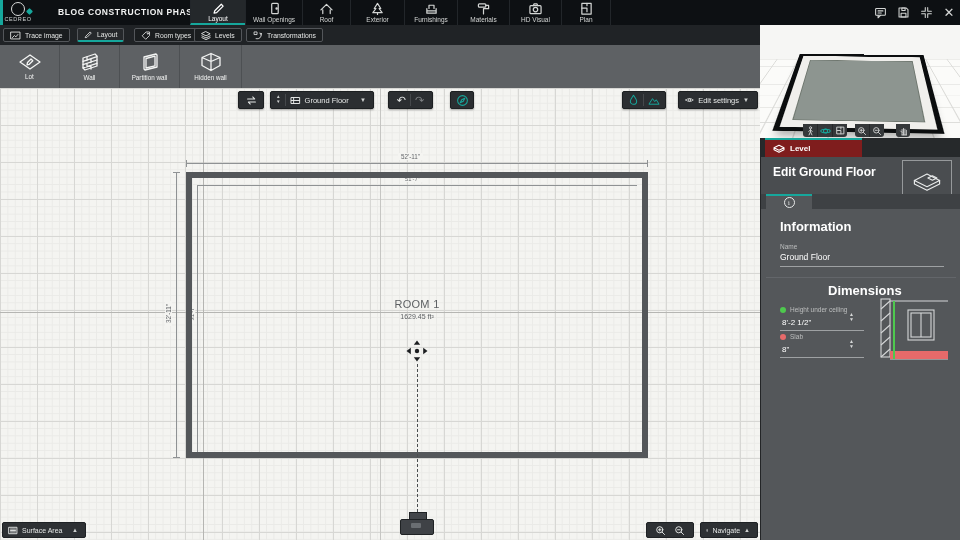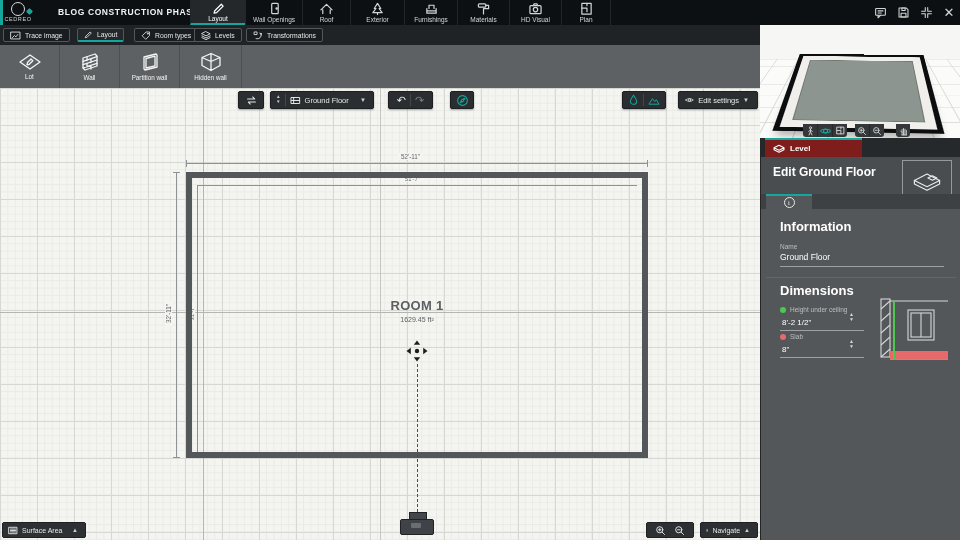--- a/index.html
+++ b/index.html
@@ -49,21 +49,21 @@
       linear-gradient(90deg,#eaeae7 1px,transparent 1px);
     background-size:37px 37px,37px 37px,7.4px 7.4px,7.4px 7.4px;}
   .axis{position:absolute;background:#b5b5b2;}
   
   #wall-rect{position:absolute;left:186px;top:84px;width:462px;height:286px;border:6px solid #54575a;box-sizing:border-box;background:transparent;}
   .dimline{position:absolute;background:#8f9294;}
   .dimtick{position:absolute;background:#8f9294;}
   .dimlabel{position:absolute;font-size:6.3px;color:#63666a;background:#f4f4f1;padding:0 3px;white-space:nowrap;}
   .dimlabel.rot{transform:rotate(-90deg);transform-origin:center;}
   #room-label{position:absolute;left:337px;top:210px;width:160px;text-align:center;color:#5c5f62;}
-  #room-name{font-size:13px;letter-spacing:.3px;font-weight:bold;}
+  #room-name{font-size:11px;letter-spacing:.3px;}
   #room-area{font-size:7px;margin-top:3px;}
   #move-cursor{position:absolute;left:406px;top:252px;width:22px;height:22px;cursor:move;}
   #cam-dash{position:absolute;left:417px;top:276px;height:148px;width:0;border-left:1px dashed #4a4d4f;}
   #camera{position:absolute;left:400px;top:424px;width:34px;height:26px;}
   #cam-top{position:absolute;left:9px;top:0;width:16px;height:8px;background:#43464a;border:1px solid #202325;}
   #cam-body{position:absolute;left:0;top:7px;width:32px;height:14px;background:#3f4246;border:1px solid #1f2224;border-radius:2px;}
   #cam-lens{position:absolute;left:11px;top:11px;width:10px;height:5px;background:#6a6e72;border-radius:1px;}
 
   
   .pill{position:absolute;top:3px;height:18px;background:#2b2e31;border:1px solid #1c1f21;border-radius:2px;
@@ -471,21 +471,21 @@
     </div>
 
     <div id="side-content">
       <div class="sec-head" style="top:10px;">Information</div>
       <div class="fld-label" style="left:19px;top:34px;">Name</div>
       <div class="fld-value" style="left:19px;top:43px;">Ground Floor</div>
       <div class="fld-line" style="left:19px;top:57px;width:164px;"></div>
 
       <div class="hr" style="top:68px;"></div>
 
-      <div class="sec-head" style="top:74px;">Dimensions</div>
+      <div class="sec-head" style="top:74px;margin-left:48px;">Dimensions</div>
 
       <div class="dot" style="left: 19px; top: 98px; background: rgb(78, 201, 78);"></div>
       <div class="fld-label" style="left:29px;top:97px;">Height under ceiling</div>
       <div class="fld-value" style="left:21px;top:109px;font-size:8px;">8'-2 1/2"</div>
       <div class="sstep" style="left:88px;top:103px;">
           <span>▲</span>
           <span>▼</span>
         </div>
       <div class="fld-line" style="left:19px;top:121px;width:84px;"></div>
 

